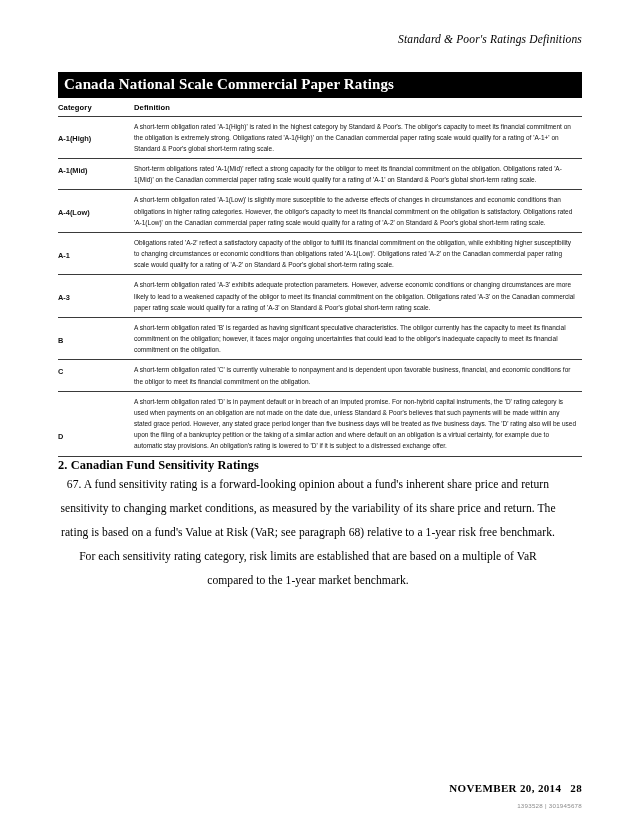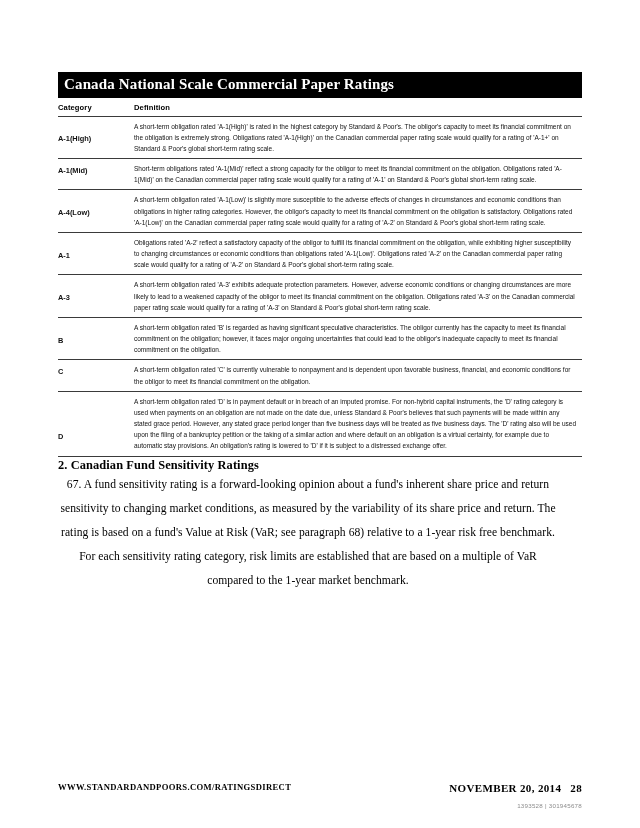--- a/index.html
+++ b/index.html
@@ -165,20 +165,21 @@
     color: #8b8b8b;
     letter-spacing: .25px;
     white-space: nowrap;
   }
 </style>
 </head>
 <body>
 
 <div class="page">
 
+  <div class="running-head">Standard &amp; Poor's Ratings Definitions</div>
 
   <div class="table-wrap">
 
 
     <div class="tbl-head-bar">Canada National Scale Commercial Paper Ratings</div>
 
     <table class="ratings">
       <colgroup>
         <col class="c-cat">
         <col class="c-def">
@@ -225,20 +226,19 @@
       </tbody>
     </table>
   </div>
 
   <div class="section">
     <h2 class="sec-heading">2. Canadian Fund Sensitivity Ratings</h2>
     <p class="para">67. A fund sensitivity rating is a forward-looking opinion about a fund's inherent share price and return sensitivity to changing market conditions, as measured by the variability of its share price and return. The rating is based on a fund's Value at Risk (VaR; see paragraph 68) relative to a 1-year risk free benchmark. For each sensitivity rating category, risk limits are established that are based on a multiple of VaR compared to the 1-year market benchmark.</p>
   </div>
 
   <div class="footer">
-    <div class="footer-left">WWW.STANDARDANDPOORS.COM/RATINGSDIRECT</div>
     <div class="footer-right">
       <span>NOVEMBER 20, 2014</span><span class="pagenum">28</span>
     </div>
     <div class="footer-ids">1393528 | 301945678</div>
   </div>
 
 </div>
 
 </body></html>

